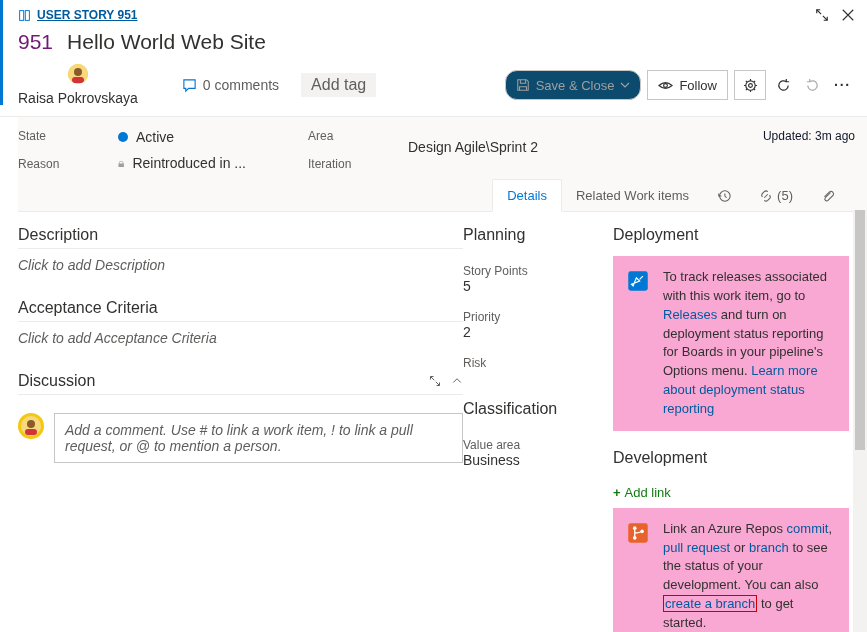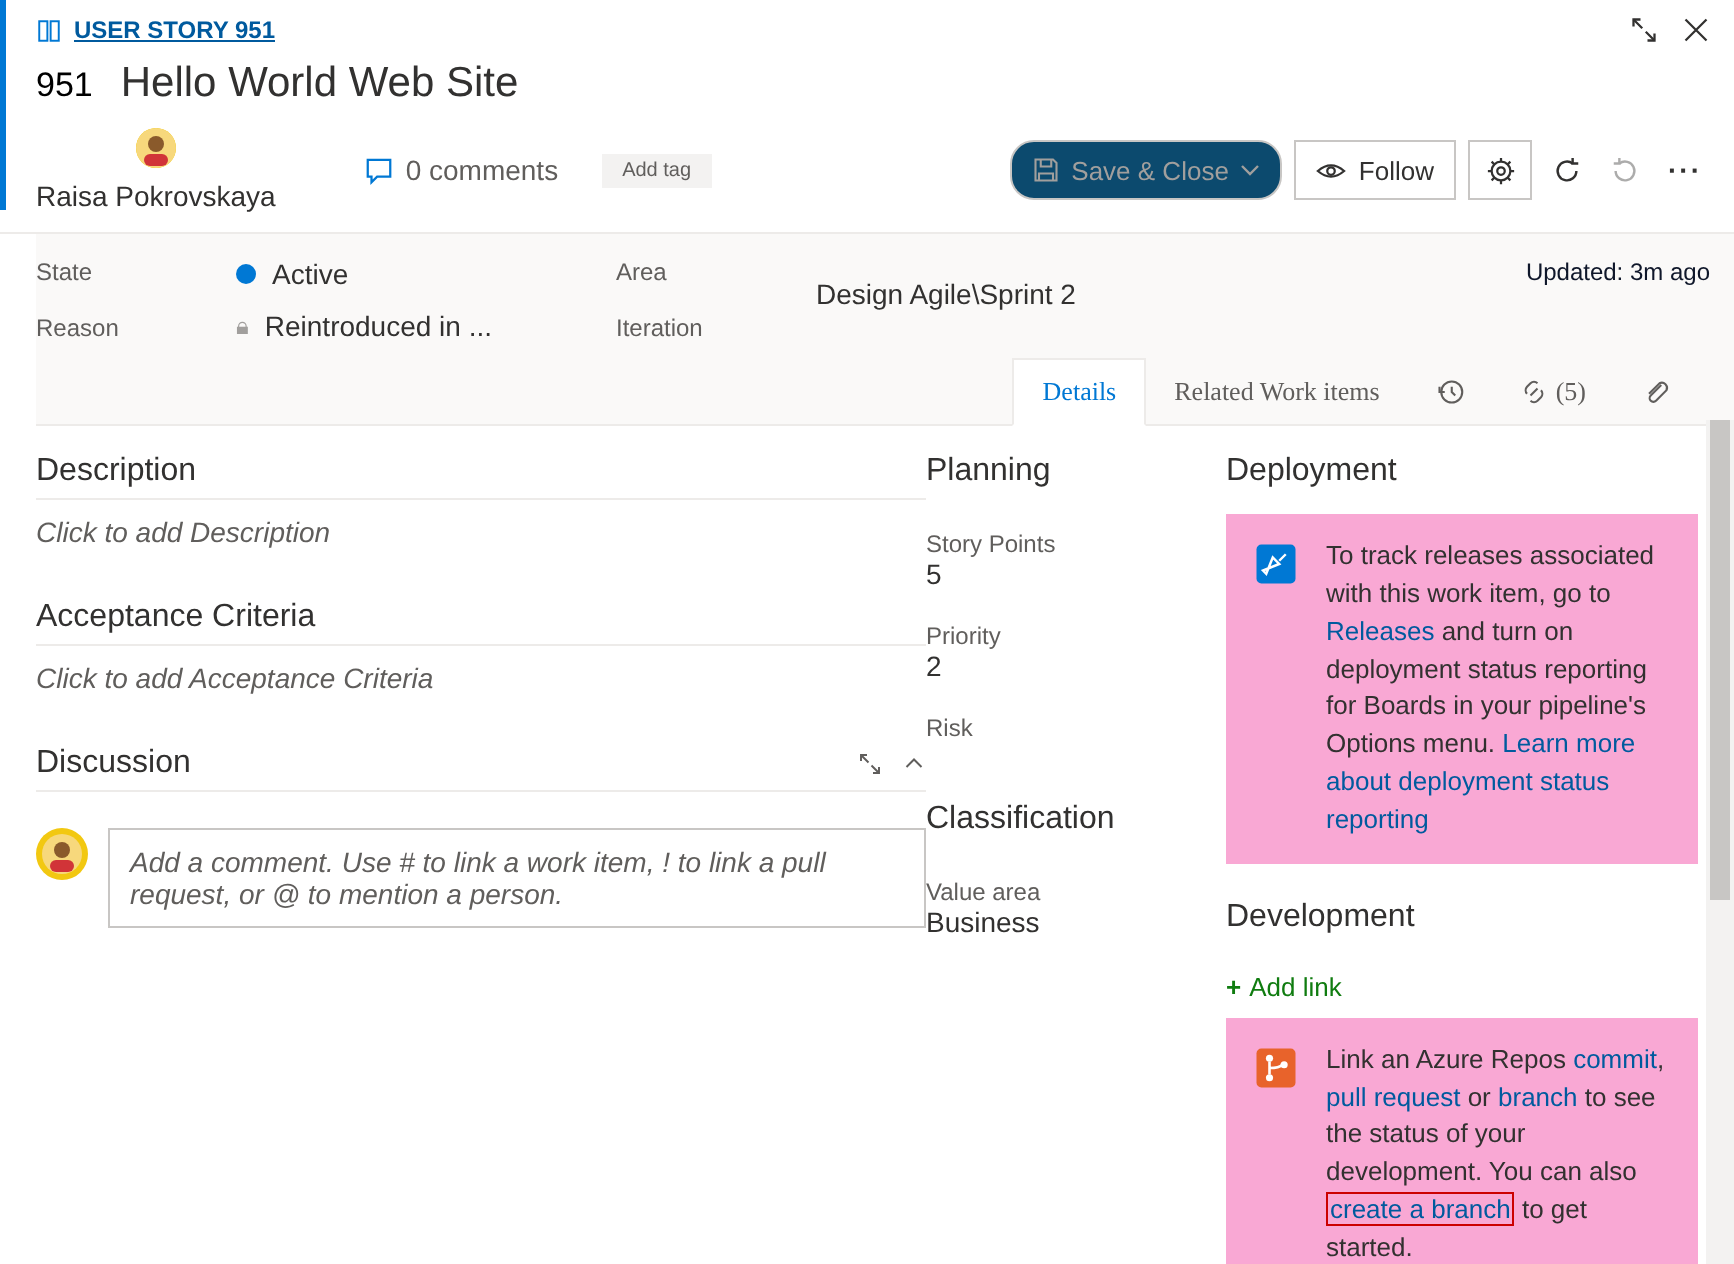--- a/index.html
+++ b/index.html
@@ -6,45 +6,45 @@
   body { margin: 0; padding: 0; font-family: "Segoe UI", -apple-system, sans-serif; font-size: 14px; color: #323130; width: 867px; height: 632px; overflow: hidden; position: relative; background: #fff; }
   .blue-bar { position: absolute; left: 0; top: 0; width: 3px; height: 105px; background: #0078d4; }
   .content { margin-left: 18px; }
   .top-row { display: flex; justify-content: space-between; align-items: center; padding-top: 8px; padding-right: 12px; }
   .breadcrumb { display: flex; align-items: center; gap: 6px; }
   .bc-icon { color: #0078d4; }
   .bc-link { color: #005a9e; text-decoration: underline; font-size: 12px; font-weight: 600; }
   .top-actions { display: flex; align-items: center; gap: 12px; }
   .top-actions span.ico { font-size: 14px; color: #323130; cursor: pointer; }
   .title-row { display: flex; align-items: baseline; gap: 14px; margin-top: 8px; }
-  .wi-id { font-size: 17px; font-weight: 400; color: #000000; }
+  .wi-id { font-size: 21px; font-weight: 400; color: #701a75; }
   .wi-title { font-size: 21px; font-weight: 400; }
   .meta-row { display: flex; align-items: center; gap: 14px; margin-top: 10px; padding-right: 12px; }
   .assignee { display: flex; align-items: center; gap: 6px; flex-direction: column; }
   .avatar { width: 20px; height: 20px; border-radius: 50%; background: #f2c811; display: flex; align-items: center; justify-content: center; overflow:hidden; }
   .avatar svg { width:20px; height:20px; }
   .comments { display: flex; align-items: center; gap: 6px; margin-left: 30px; color: #605e5c; }
   .comments .ci { color: #0078d4; }
-  .addtag { margin-left: 8px; background: #f3f2f1; padding: 3px 10px; font-size: 10px; color: #605e5c; cursor: pointer; }
+  .addtag { margin-left: 8px; background: #f3f2f1; padding: 3px 10px; font-size: 16px; color: #605e5c; cursor: pointer; }
   .spacer { flex: 1; }
   .toolbar { display: flex; align-items: center; gap: 6px; }
   .btn { height: 30px; border: 1px solid #c8c6c4; display: flex; align-items: center; padding: 0 10px; gap: 6px; font-size: 13px; color: #323130; cursor: pointer; background:#fff; }
   .btn.disabled { color: #a19f9d; background: #0c4a6e; cursor: default; border-radius: 12px; }
   .btn.icon-only { padding: 0; width: 32px; justify-content: center; }
   .divider-hr { height: 1px; background: #edebe9; margin: 10px 0 0 -18px; }
   .fields-row { display: flex; padding: 12px 12px 8px 0; gap: 40px; background: #faf9f8; }
   .field-label { font-size: 12px; color: #605e5c; display:block; }
   .field-val { font-size: 14px; display: flex; align-items: center; gap: 8px; }
   .state-dot { width: 10px; height: 10px; border-radius: 50%; background: #0078d4; }
   .lock-ico { color: #a19f9d; font-size: 12px; }
   .updated { font-size: 12px; color: #0f172a; text-align: left; }
   .fields-cols-row { display: flex; gap: 40px; }
   .c-left { width: 60px; }
   .c-right { flex:1; }
-  .tabs-row { display: flex; justify-content: flex-end; padding-right: 18px; border-bottom: 1px solid #edebe9; background: #faf9f8; font-family: Liberation Serif, serif; }
+  .tabs-row { display: flex; justify-content: flex-end; padding-right: 18px; border-bottom: 1px solid #edebe9; background: #faf9f8; }
   .tab { padding: 8px 14px; font-size: 13px; color: #605e5c; cursor: pointer; border-top: 1px solid transparent; }
   .tab.active { color: #0078d4; background:#fff; border: 1px solid #edebe9; border-bottom:1px solid #fff; margin-bottom:-1px; }
   .tab.ico { display: flex; align-items: center; gap: 4px; }
   .body-cols { display: flex; padding: 14px 18px 14px 0; height: 420px; overflow-y: auto; }
   .col { display: flex; flex-direction: column; }
   .col1 { flex: 1.2; }
   .col2 { width: 150px; }
   .col3 { width: 236px; }
   .section-h { font-size: 16px; font-weight: 400; padding-bottom: 4px; border-bottom: 1px solid #edebe9; margin-bottom: 8px; display:flex; align-items:center; justify-content: space-between; }
   .section-h.noborder { border-bottom: none; }

